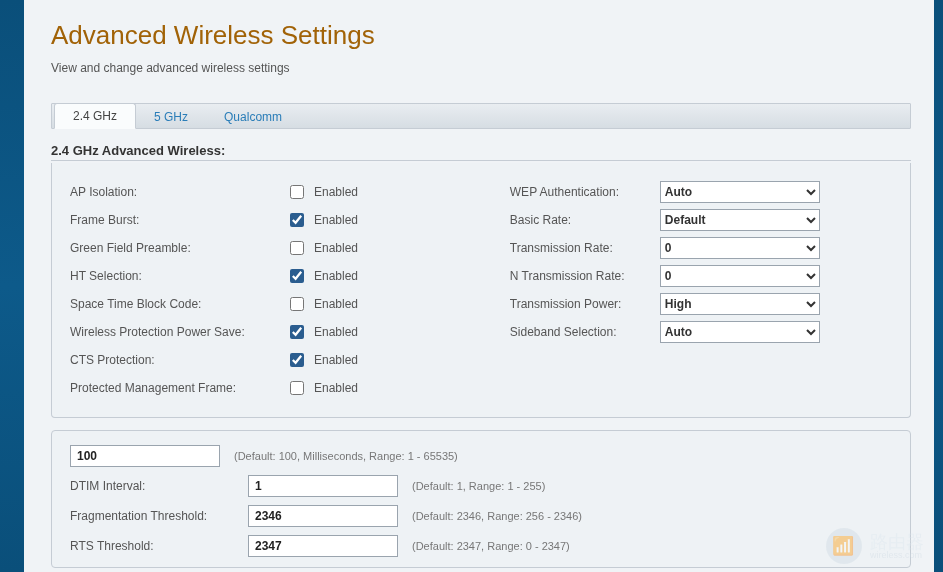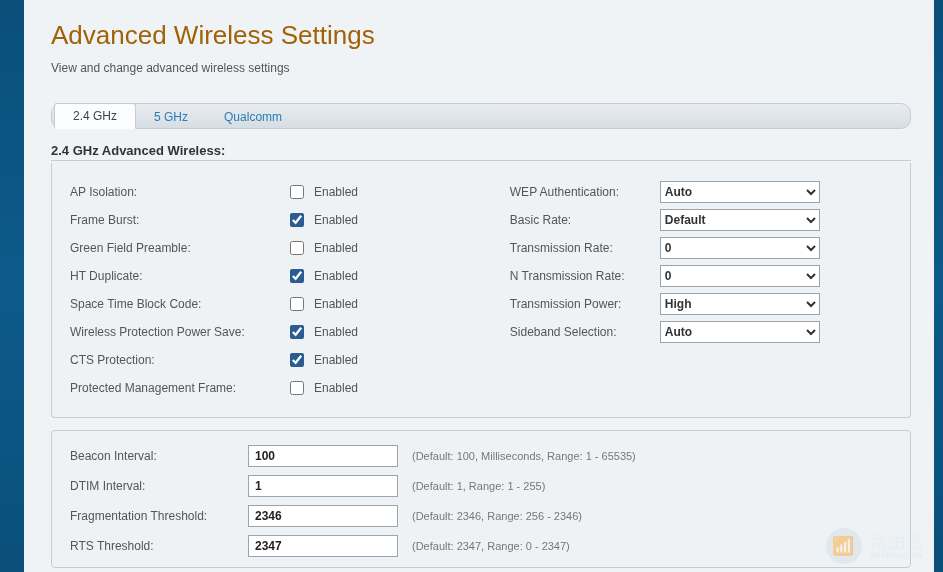--- a/index.html
+++ b/index.html
@@ -30,21 +30,21 @@
       font-size: 12px;
       color: #555;
       margin-bottom: 28px;
     }
     .tabs-bar {
       display: flex;
       align-items: flex-end;
       height: 26px;
       background: linear-gradient(180deg, #e9edf1 0%, #d6dde3 100%);
       border: 1px solid #c5ccd4;
-      border-radius: 10px;
+      border-radius: 1px;
       width: 860px;
       padding-left: 2px;
     }
     .tab {
       padding: 5px 18px 5px 18px;
       font-size: 12px;
       color: #2a7db8;
       cursor: pointer;
       position: relative;
       top: 1px;
@@ -232,21 +232,21 @@
 
         <div class="form-row">
           <span class="lbl">Green Field Preamble:</span>
           <span class="checkbox-wrap">
             <input type="checkbox" style="">
             <span class="cbx-label">Enabled</span>
           </span>
         </div>
 
         <div class="form-row">
-          <span class="lbl">HT Duplicate:</span>
+          <span class="lbl">HT Selection:</span>
           <span class="checkbox-wrap">
             <input type="checkbox" checked="" style="">
             <span class="cbx-label">Enabled</span>
           </span>
         </div>
 
         <div class="form-row">
           <span class="lbl">Space Time Block Code:</span>
           <span class="checkbox-wrap">
             <input type="checkbox" style="">
@@ -324,21 +324,20 @@
           </select>
         </div>
 
       </div>
     </div>
   </div>
 
   <div class="lower-panel">
 
     <div class="lower-row">
-      <span class="lbl">Beacon Interval:</span>
       <input type="text" class="numfield" value="100" style="">
       <span class="hint">(Default: 100, Milliseconds, Range: 1 - 65535)</span>
     </div>
 
     <div class="lower-row">
       <span class="lbl">DTIM Interval:</span>
       <input type="text" class="numfield" value="1" style="">
       <span class="hint">(Default: 1, Range: 1 - 255)</span>
     </div>
 

